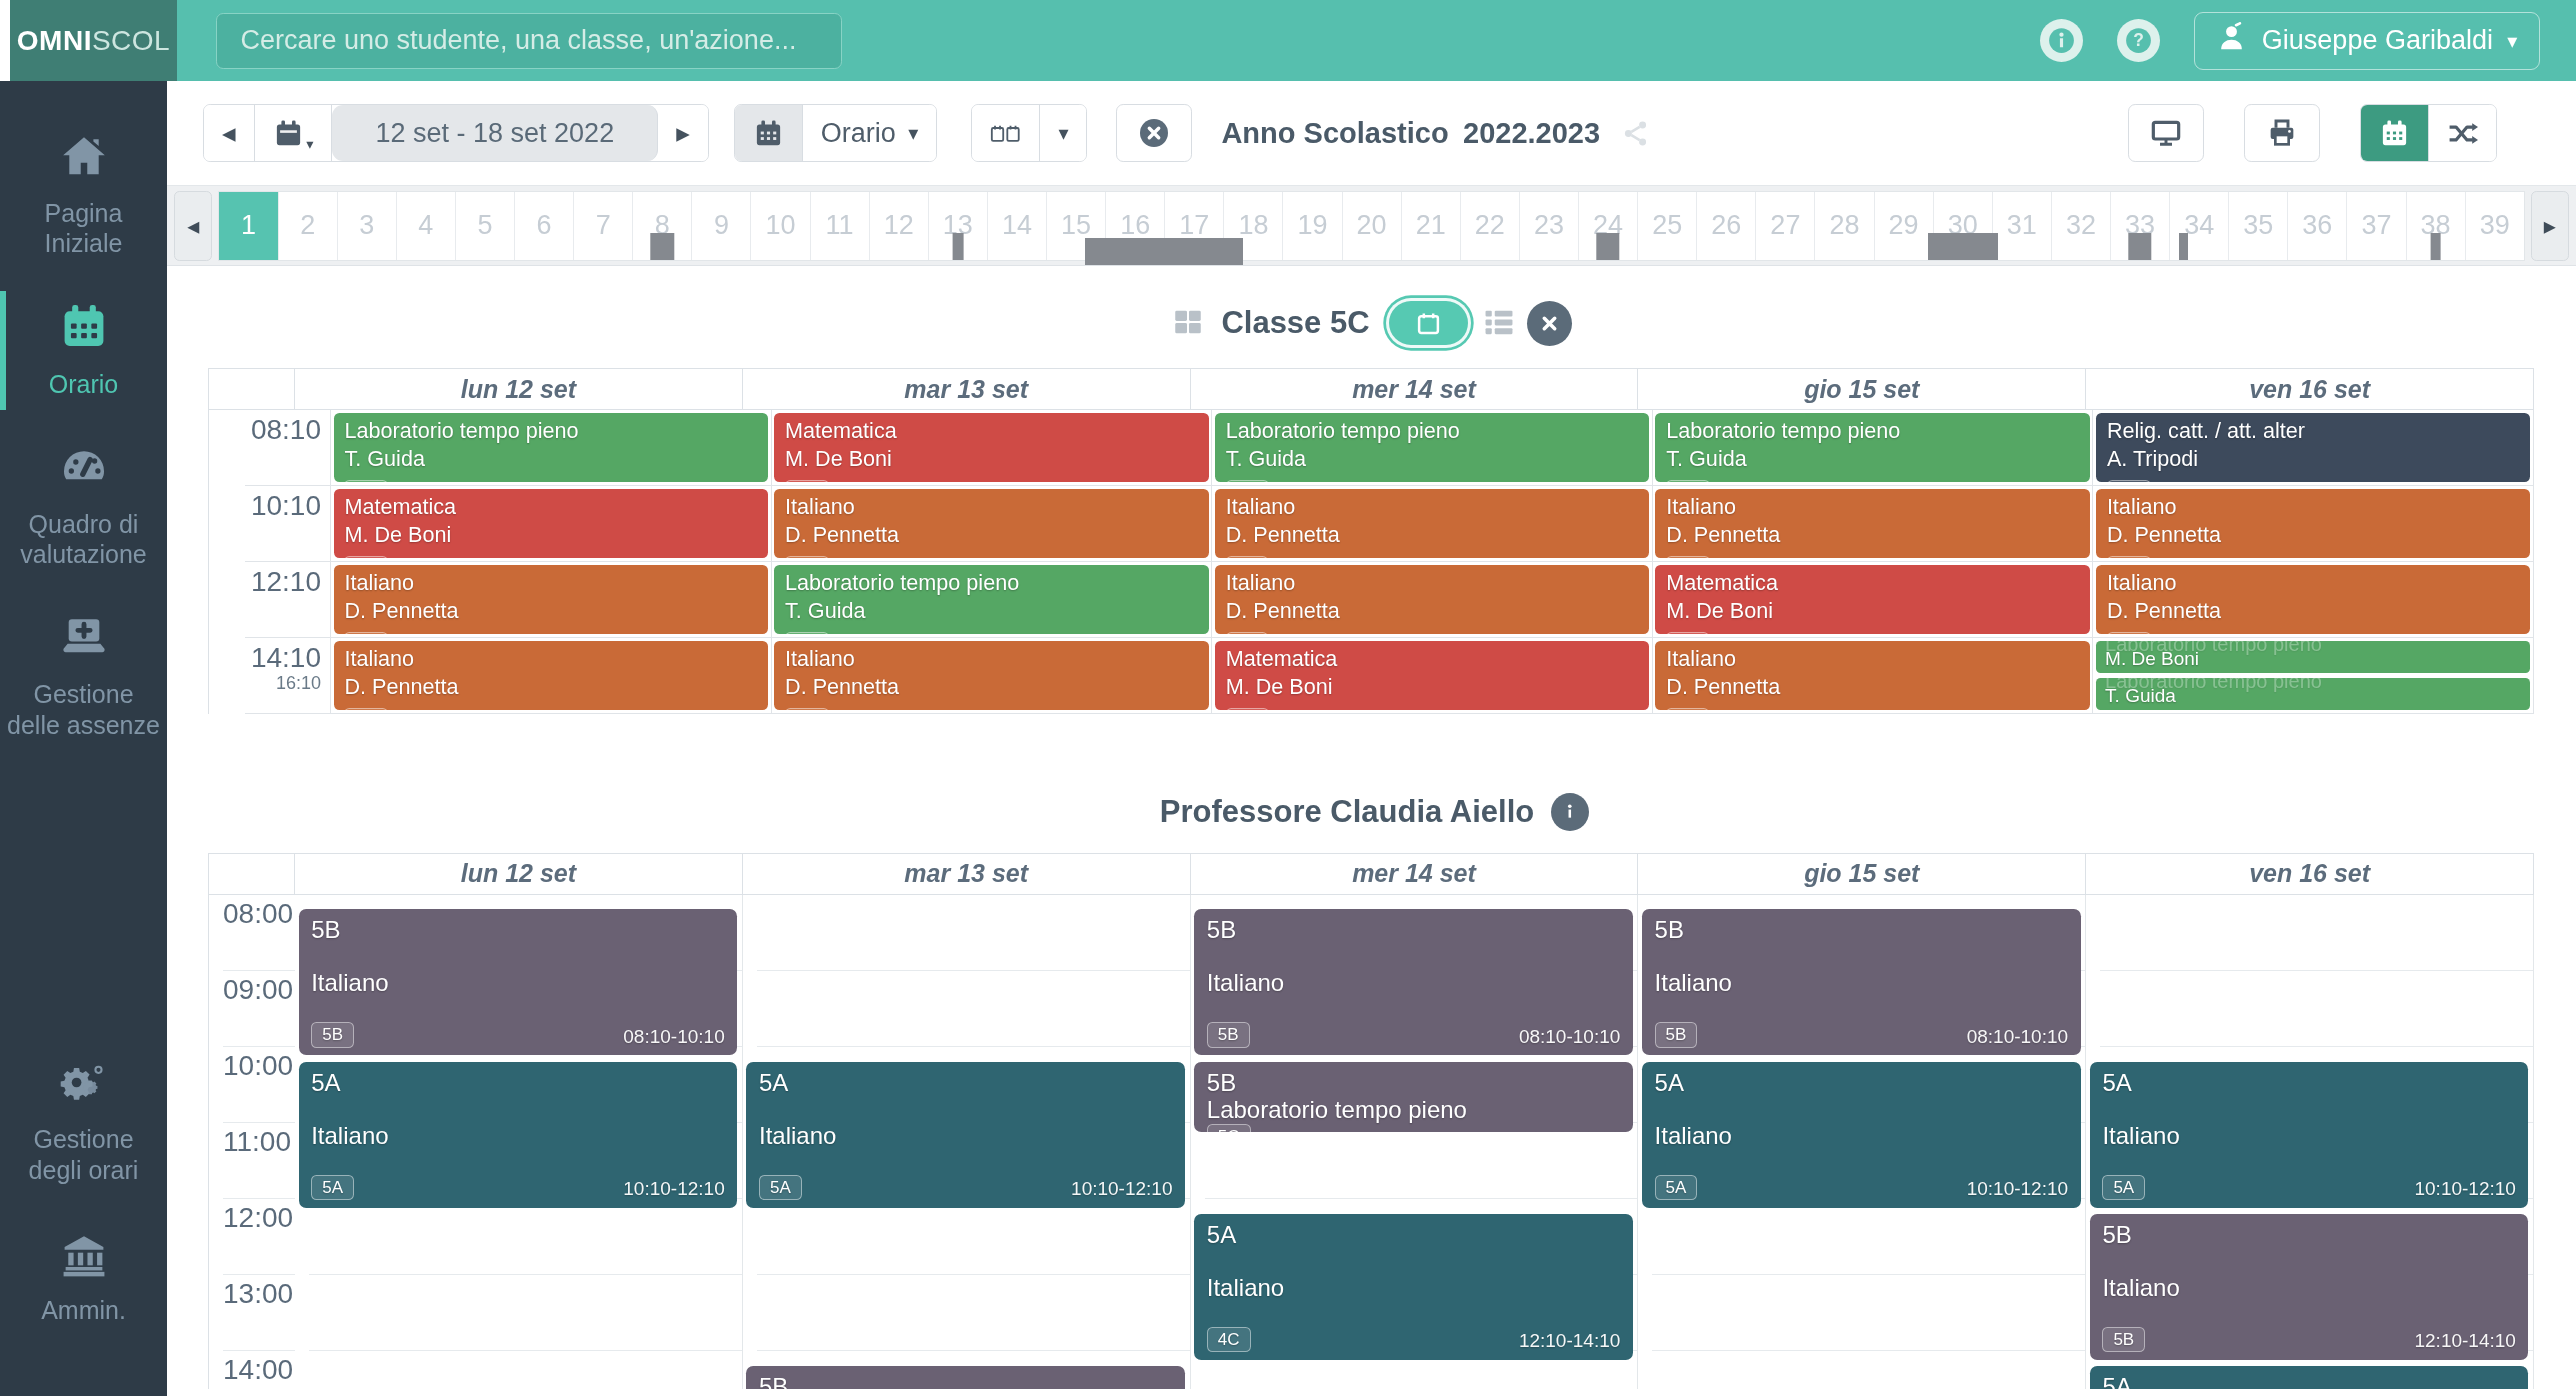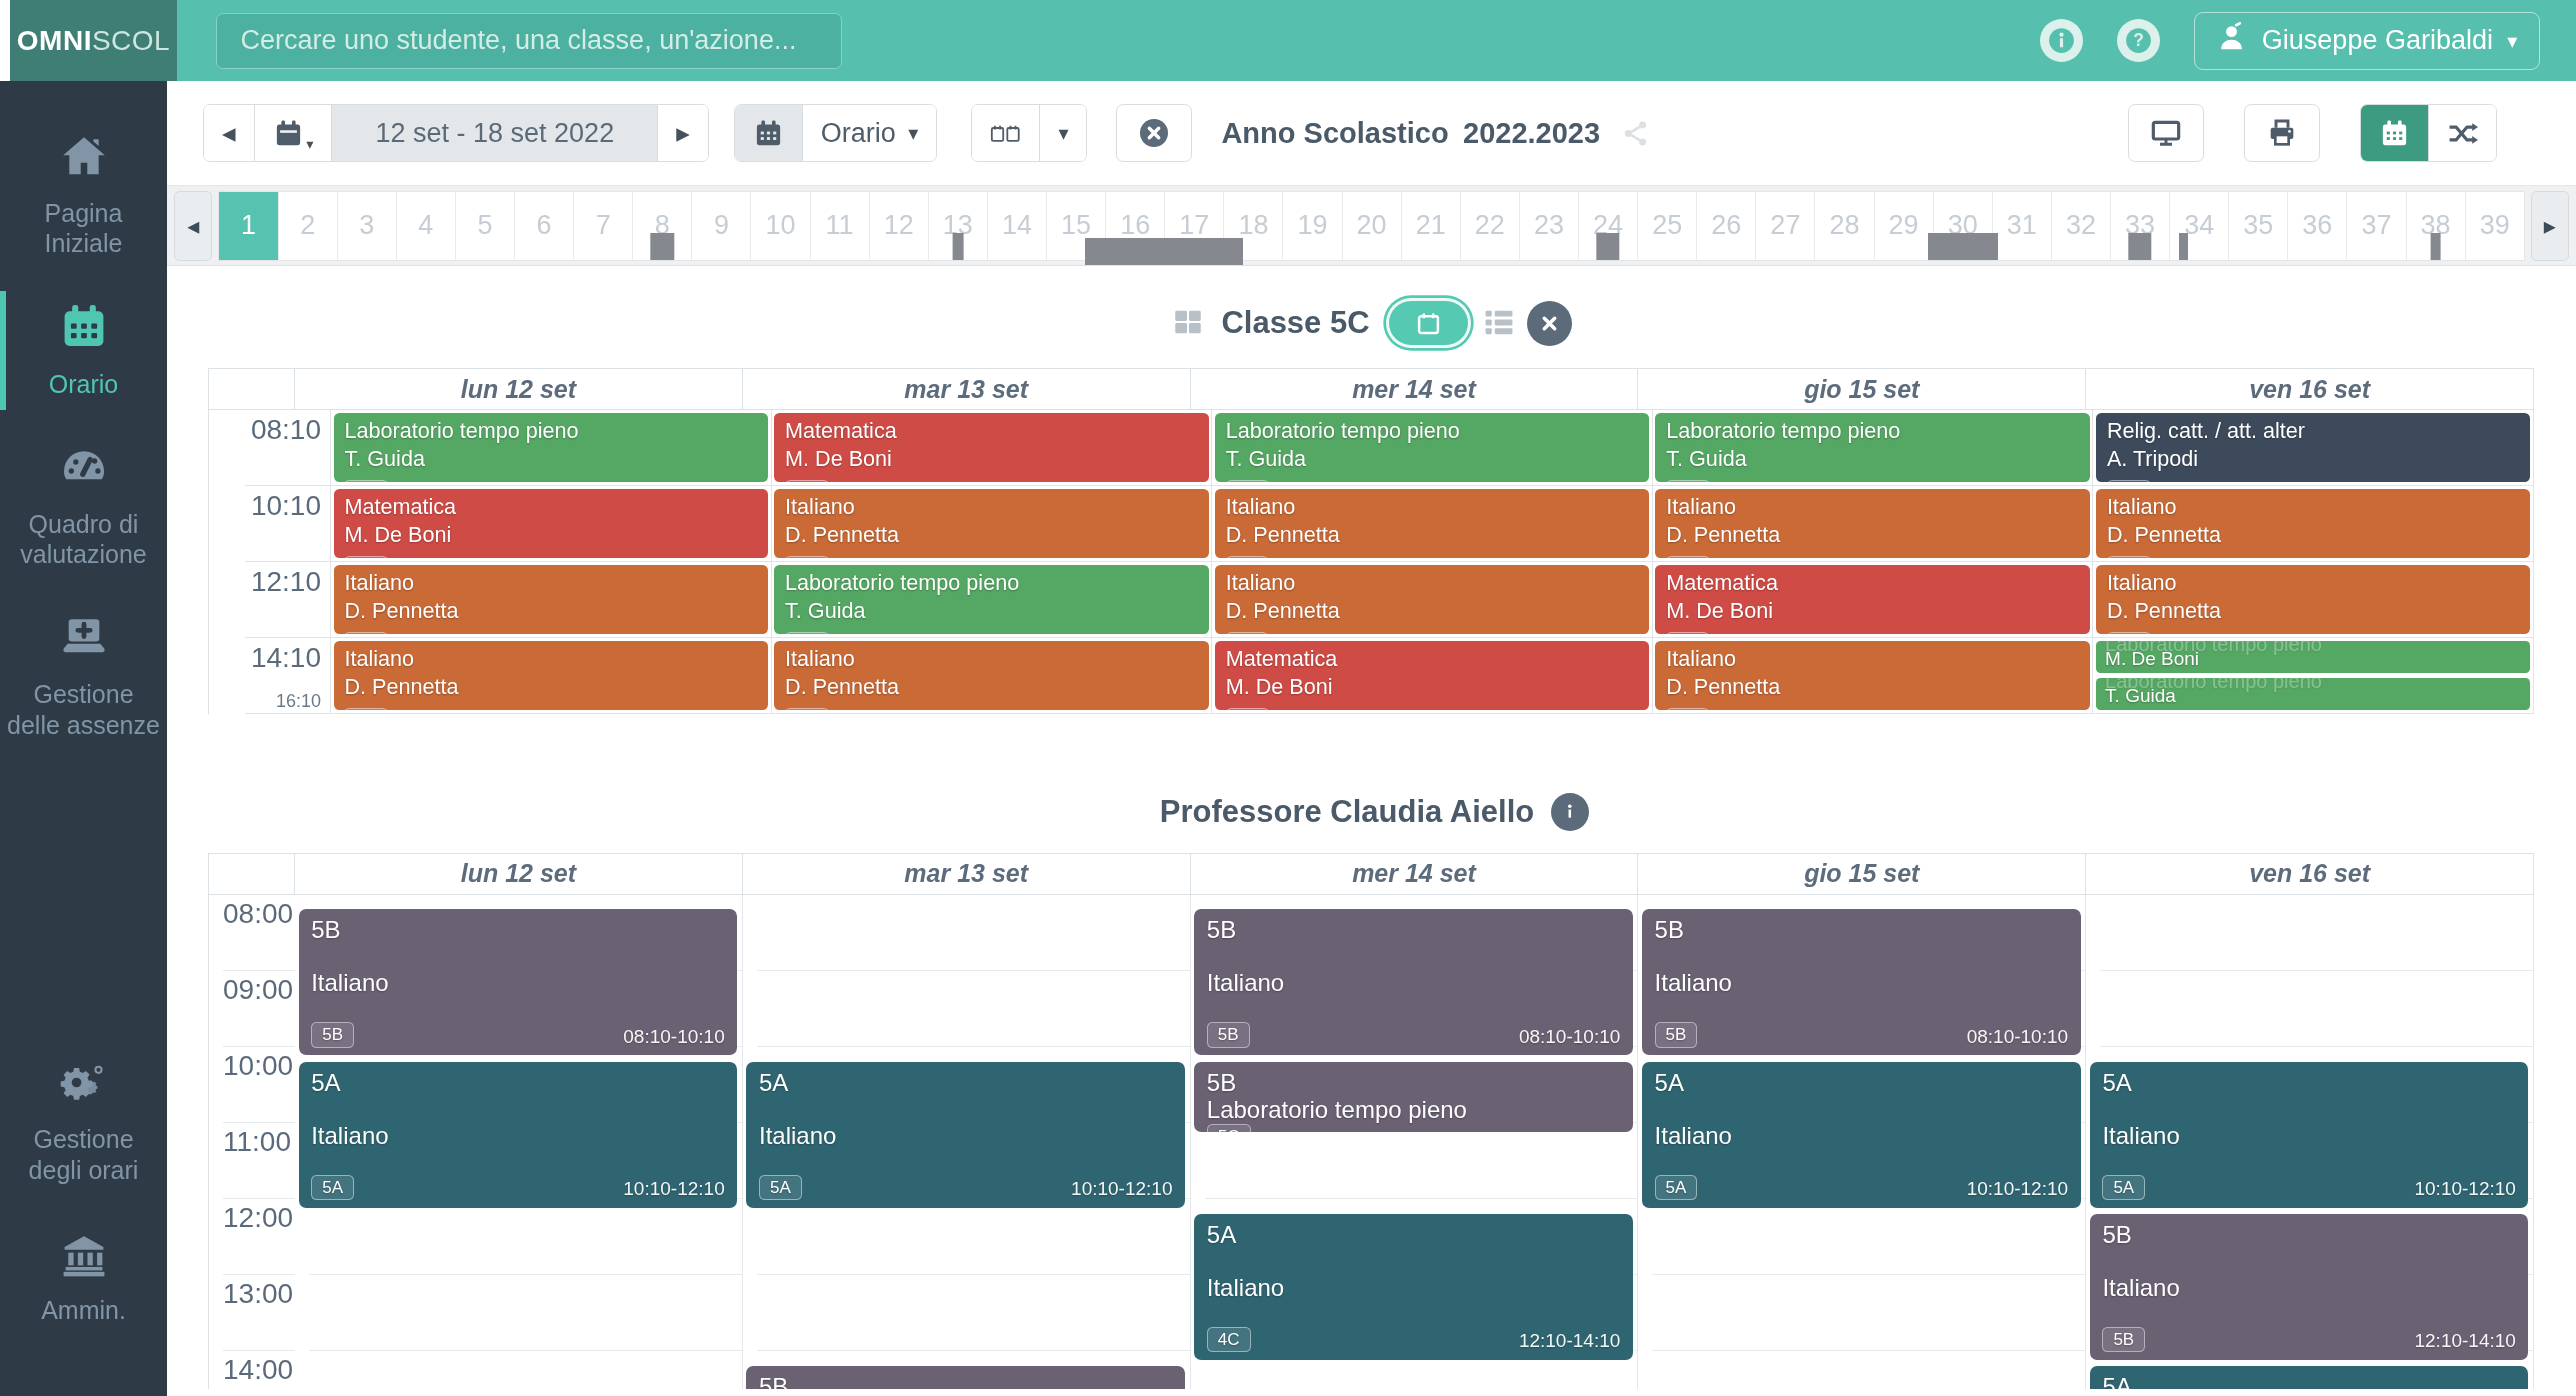--- a/index.html
+++ b/index.html
@@ -34,21 +34,21 @@
   .main{position:absolute;left:167px;top:81px;right:0;bottom:0;background:#fff;overflow:hidden;}
 
   
   .toolbar{height:104px;display:flex;align-items:center;padding:0 79px 0 36px;}
   .tgroup{display:flex;align-items:stretch;height:58px;border:0.9px solid #d8dde2;border-radius:7.2px;overflow:hidden;background:#fff;flex:none;}
   .seg{display:flex;align-items:center;justify-content:center;padding:0 18px;border-right:0.9px solid #d8dde2;background:#fff;color:#4f5d6a;font-size:27px;cursor:pointer;border-top:none;border-bottom:none;border-left:none;}
   .seg:last-child{border-right:none;}
   .seg.gray{background:#e4e7ea;}
   .seg svg{width:31px;height:31px;color:#4f5d6a;}
   .arrow-glyph{font-size:27px;color:#45525e;line-height:1;}
-  .date-seg{padding:0 43px;color:#5a6a78;cursor:default;}
+  .date-seg{padding:0 43px;color:#5a6a78;cursor:default;border-radius:11px;}
   .cal-caret{font-size:14.4px;color:#45525e;align-self:flex-end;margin:0 0 9px 2.7px;}
   .tbtn{height:58px;min-width:76px;display:flex;align-items:center;justify-content:center;background:#fff;border:0.9px solid #d8dde2;border-radius:7.2px;color:#4f5d6a;cursor:pointer;flex:none;}
   .tbtn svg{width:32px;height:32px;}
   .year{display:flex;align-items:center;gap:14.4px;margin-left:29px;font-size:29px;font-weight:bold;color:#4a5a68;white-space:nowrap;}
   .year svg{width:31px;height:31px;color:#dbe0e4;margin-left:5.4px;}
   .tb-spacer{flex:1;}
   .g2{margin-left:25px;} .g3{margin-left:34px;} .xbtn{margin-left:29px;}
   .seg.green{background:#3d9b81;} .seg.green svg{color:#fff;}
   .r-gap{margin-left:40px;}
 
@@ -78,21 +78,21 @@
   .sec2{margin-top:79px;}
   .sec2 .dark-circle{width:38px;height:38px;} .sec2 .dark-circle svg{width:21.6px;height:21.6px;}
 
   
   .ttable{margin:20px 42px 0 41px;}
   .thead{display:grid;grid-template-columns:86px repeat(5,1fr);border-top:0.9px solid #dce1e6;border-left:0.9px solid #dce1e6;font-style:italic;}
   .th{border-right:0.9px solid #dce1e6;border-bottom:0.9px solid #dce1e6;height:41px;display:flex;align-items:center;justify-content:center;font-size:25px;font-weight:bold;color:#5c6c7c;background:#fff;}
   .tbody1{display:grid;grid-template-columns:86px repeat(5,1fr);grid-auto-rows:76px;border-left:0.9px solid #dce1e6;padding-left:36px;}
   .td{position:relative;border-right:0.9px solid #e0e4e8;border-bottom:0.9px solid #e0e4e8;background:#fff;}
   .tlabel{position:absolute;top:3.6px;right:9px;font-size:28px;color:#5a6a7a;}
-  .tend{position:absolute;bottom:1px;right:9px;font-size:18px;color:#6a7a88;}
+  .tend{position:absolute;bottom:19px;right:9px;font-size:18px;color:#6a7a88;}
   .ev{position:absolute;inset:2.7px;border-radius:5.4px;padding:4.5px 10.8px;color:#fff;overflow:hidden;cursor:pointer;}
   .ev div,.card div,.mini div{text-shadow:0 0.9px 1.8px rgba(0,0,0,.28);}
   .ev-sub,.ev-tea{font-size:21.6px;line-height:1.3;}
   .badge{display:inline-block;margin-top:6.3px;padding:1.8px 10px;border:1.8px solid rgba(255,255,255,.45);background:rgba(255,255,255,.10);border-radius:5.4px;font-size:17px;color:#fff;}
   .splitwrap{position:absolute;inset:2.7px;display:flex;flex-direction:column;gap:4.5px;}
   .mini{position:relative;flex:1;border-radius:4.5px;overflow:hidden;cursor:pointer;}
   .ghost{position:absolute;top:-8px;left:9px;font-size:20px;color:#fff;opacity:.3;white-space:nowrap;}
   .mini-name{position:absolute;bottom:3.6px;left:9px;font-size:19px;color:#fff;}
 
   

